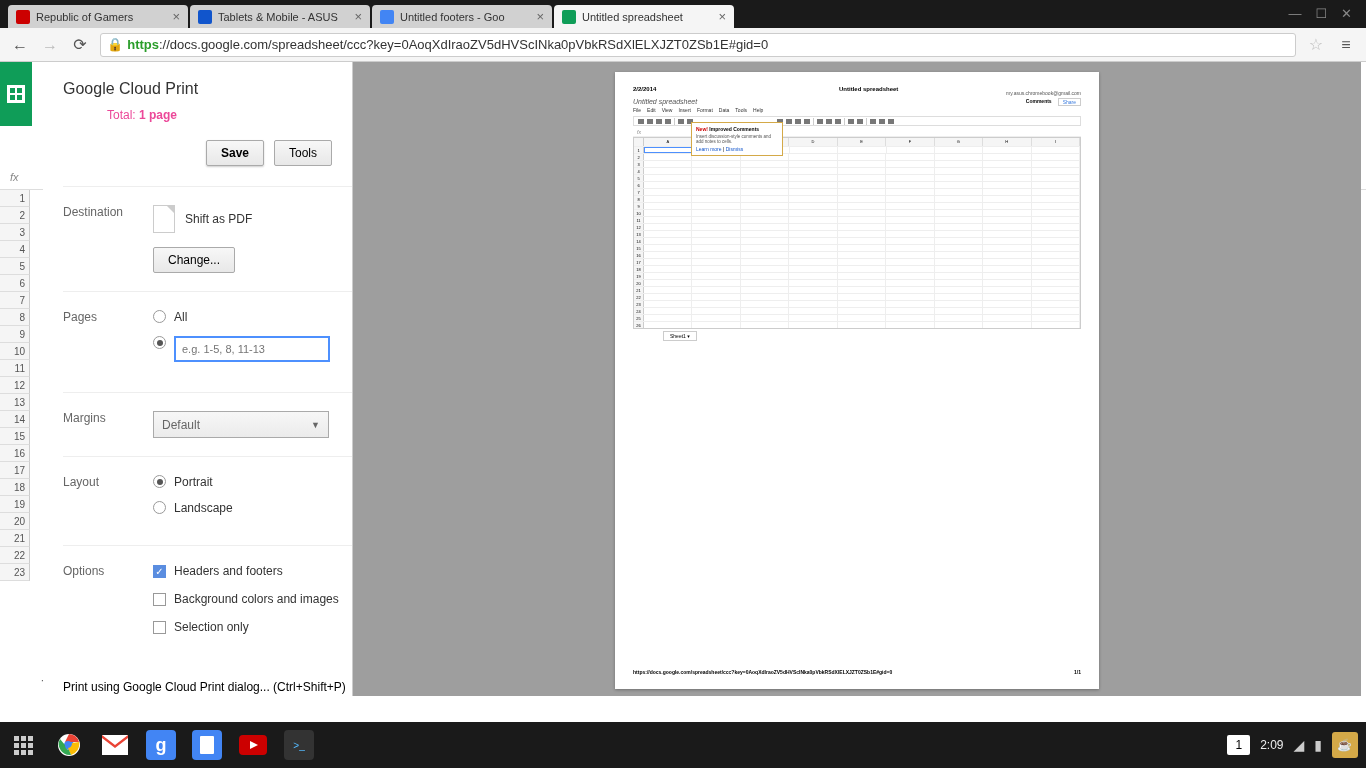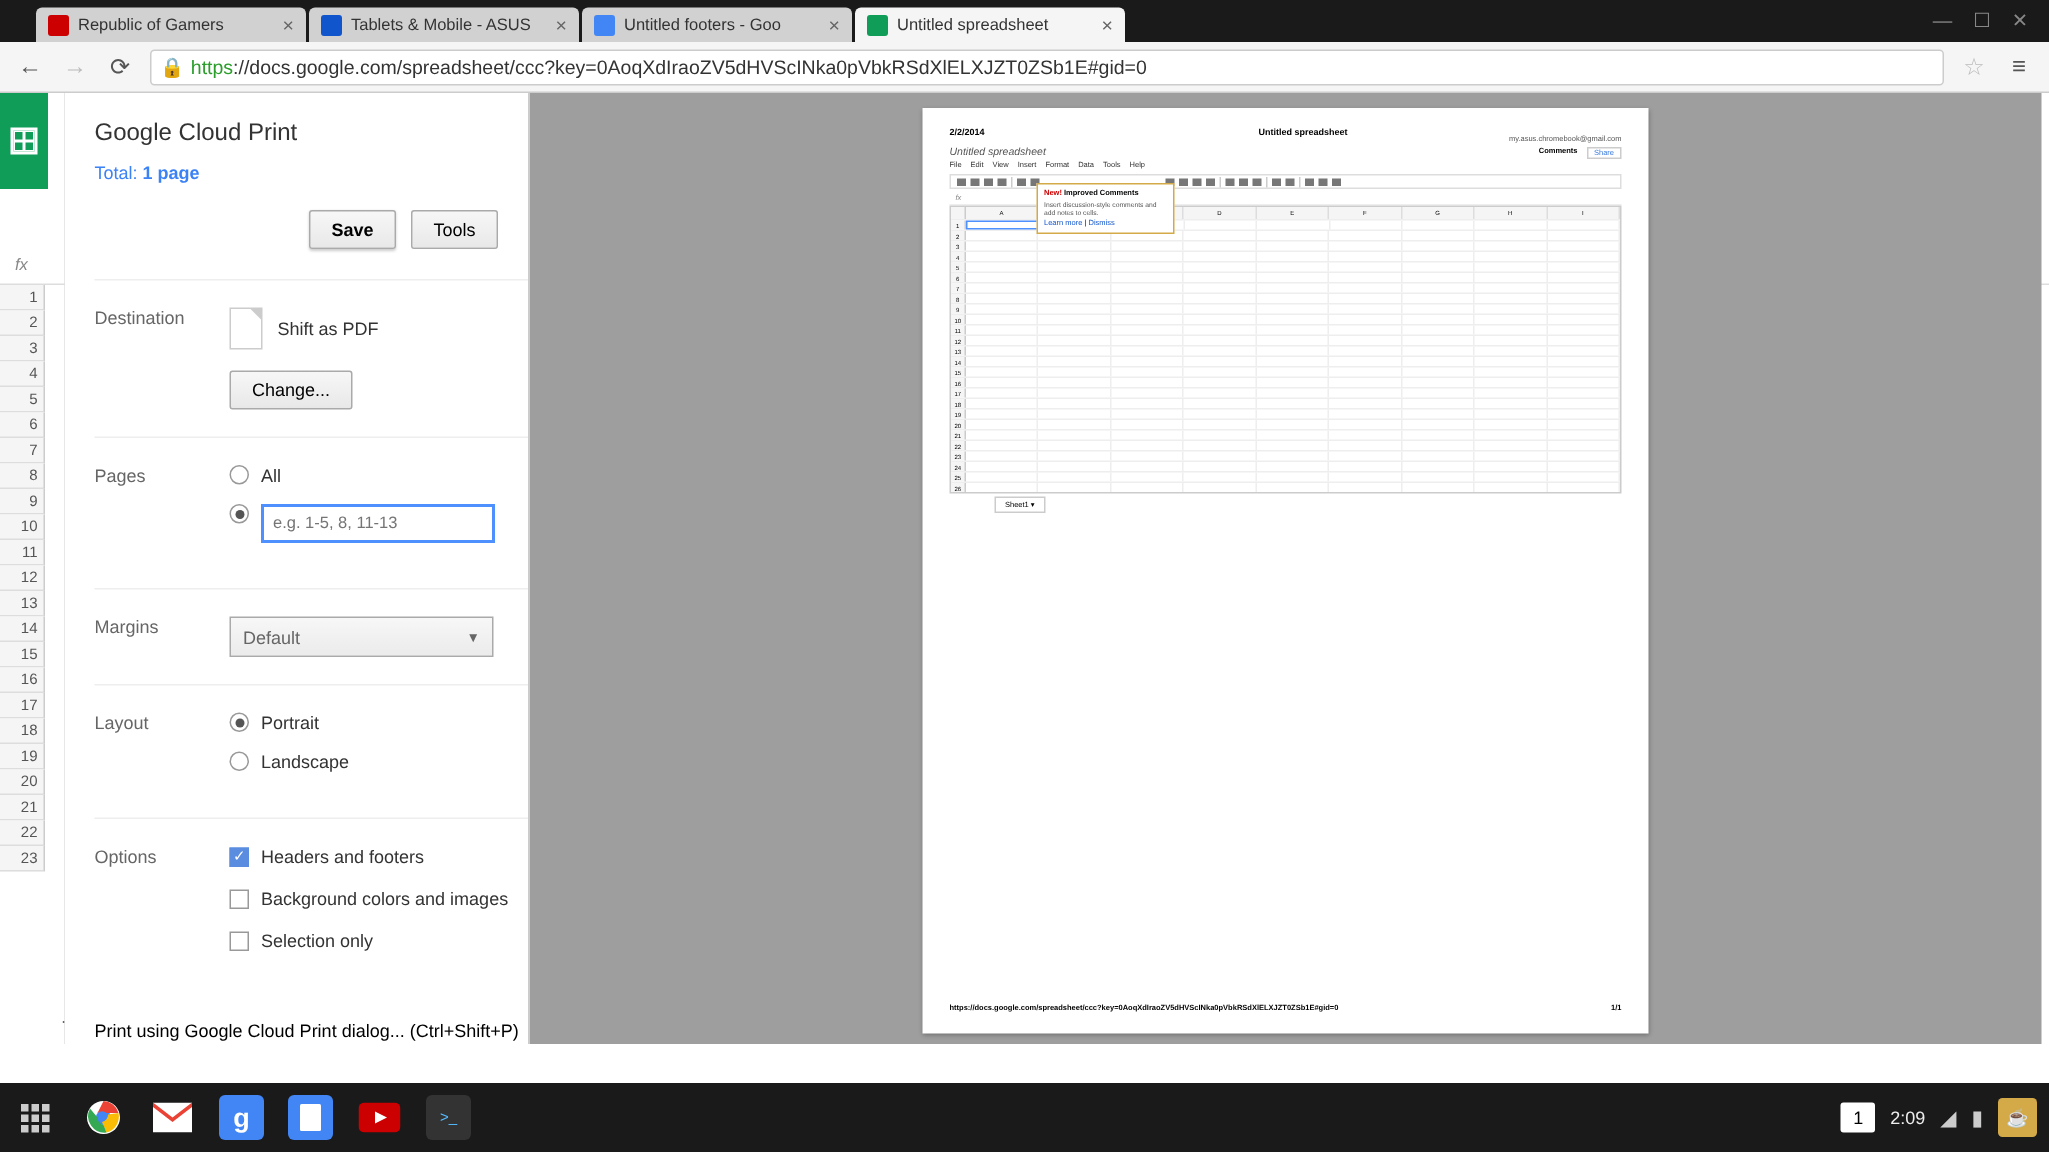--- a/index.html
+++ b/index.html
@@ -1,33 +1,33 @@
 <!DOCTYPE html>
 <html><head>
 <meta charset="utf-8">
 <style>
 * { margin: 0; padding: 0; box-sizing: border-box; font-family: Arial, sans-serif; }
 body { width: 1366px; height: 768px; background: #000; overflow: hidden; position: relative; }
 
 
-.tabs-bar { height: 28px; background: #1a1a1a; display: flex; align-items: flex-end; padding: 0 24px; }
+.tabs-bar { height: 28px; background: #1a1a1a; display: flex; align-items: flex-end; padding: 0 8px; }
 .tab { height: 23px; background: #d1d1d1; border-radius: 4px 4px 0 0; display: flex; align-items: center; padding: 0 8px; margin-right: 2px; font-size: 11px; color: #333; min-width: 180px; position: relative; }
 .tab.active { background: #f5f5f5; }
 .tab-favicon { width: 14px; height: 14px; margin-right: 6px; flex-shrink: 0; }
 .tab-title { white-space: nowrap; overflow: hidden; text-overflow: ellipsis; flex: 1; }
 .tab-close { margin-left: 6px; font-size: 13px; color: #666; cursor: pointer; }
 .window-controls { position: absolute; right: 0; top: 0; display: flex; gap: 14px; padding: 6px 14px; }
 .window-controls span { color: #888; font-size: 13px; }
 
 
 .address-bar { height: 34px; background: #f5f5f5; display: flex; align-items: center; padding: 0 10px; gap: 10px; border-bottom: 1px solid #ccc; }
 .nav-btn { width: 20px; height: 20px; display: flex; align-items: center; justify-content: center; color: #555; font-size: 16px; }
 .url-box { flex: 1; display: flex; align-items: center; height: 24px; background: #fff; border: 1px solid #ccc; border-radius: 3px; padding: 0 6px; font-size: 13px; }
 .url-box .lock { color: #2a9d2a; margin-right: 4px; }
-.url-box .https { color: #2a9d2a; }
+.url-box .https { color: #2a9d2a; font-weight: bold; }
 .url-box .rest { color: #333; }
 
 
 .content { position: relative; height: 660px; background: #fff; }
 .sheets-bg { position: absolute; left: 0; top: 0; width: 100%; height: 100%; background: #fff; }
 .sheets-icon { position: absolute; left: 0; top: 0; width: 32px; height: 64px; background: #0f9d58; display: flex; align-items: center; justify-content: center; }
 .sheets-icon-grid { width: 18px; height: 18px; border: 2px solid #fff; display: grid; grid-template-columns: 1fr 1fr; grid-template-rows: 1fr 1fr; }
 .sheets-icon-grid div { border: 1px solid #fff; }
 
 .fx-bar { position: absolute; left: 0; top: 106px; width: 100%; height: 22px; border-bottom: 1px solid #ddd; font-size: 11px; color: #888; padding: 3px 10px; font-style: italic; }
@@ -36,21 +36,21 @@
 .row-header { height: 17px; background: #f5f5f5; border-bottom: 1px solid #ddd; border-right: 1px solid #ccc; font-size: 10px; color: #555; text-align: right; padding-right: 4px; line-height: 17px; }
 
 .sheet-tabs-bg { position: absolute; left: 35px; bottom: 30px; display: flex; align-items: center; gap: 8px; }
 .sheet-add { font-size: 18px; color: #666; padding: 0 6px; }
 .sheet-tab { background: #fff; border: 1px solid #ccc; padding: 3px 16px; font-size: 12px; display: flex; align-items: center; gap: 6px; }
 
 
 .print-dialog { position: absolute; left: 43px; top: 0; width: 1318px; height: 634px; background: #9e9e9e; display: flex; }
 .print-sidebar { width: 310px; background: #fff; padding: 18px 0 0 20px; display: flex; flex-direction: column; border-right: 1px solid #ccc; }
 .print-title { font-size: 16px; color: #333; margin-bottom: 10px; }
-.print-total { font-size: 12px; color: #3b82f6; margin-bottom: 18px; }
+.print-total { font-size: 12px; color: #ec4899; margin-bottom: 18px; margin-left: 44px; }
 .print-total b { font-weight: bold; }
 .print-buttons { display: flex; gap: 10px; justify-content: flex-end; padding-right: 20px; margin-bottom: 20px; }
 .btn { padding: 5px 14px; font-size: 12px; border: 1px solid #aaa; background: linear-gradient(#f7f7f7, #e8e8e8); border-radius: 2px; cursor: pointer; }
 .btn.primary { font-weight: bold; box-shadow: 0 1px 2px rgba(0,0,0,0.2); }
 
 .print-section { display: flex; padding: 18px 4px 18px 0; border-top: 1px solid #eee; font-size: 12px; color: #666; }
 .print-label { width: 90px; flex-shrink: 0; }
 .print-controls { flex: 1; }
 .dest-row { display: flex; align-items: center; gap: 10px; margin-bottom: 14px; }
 .pdf-icon { width: 22px; height: 28px; border: 1px solid #ccc; background: #fff; position: relative; }

